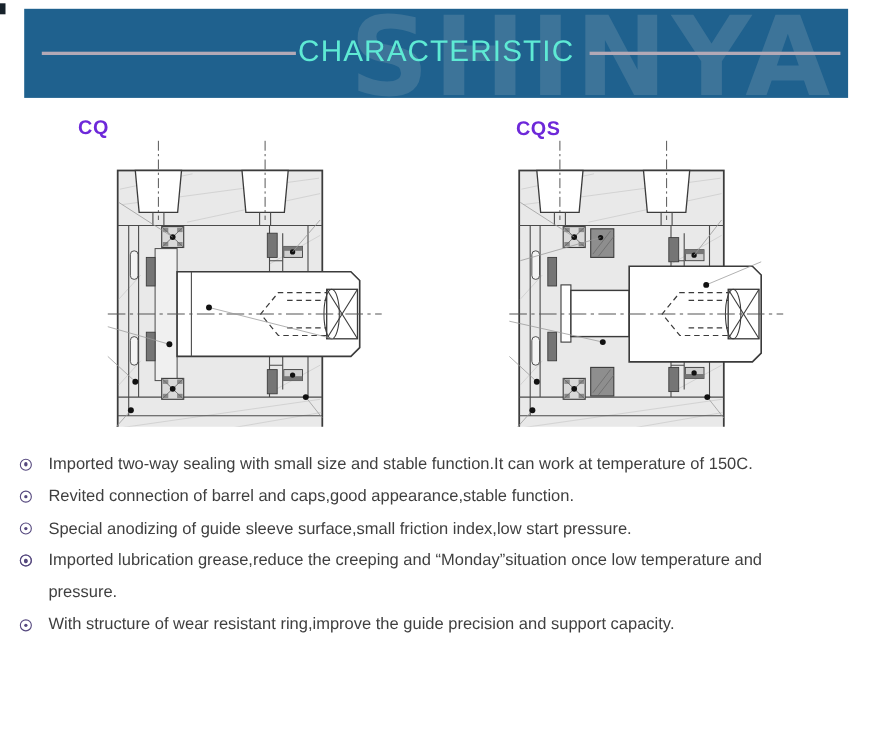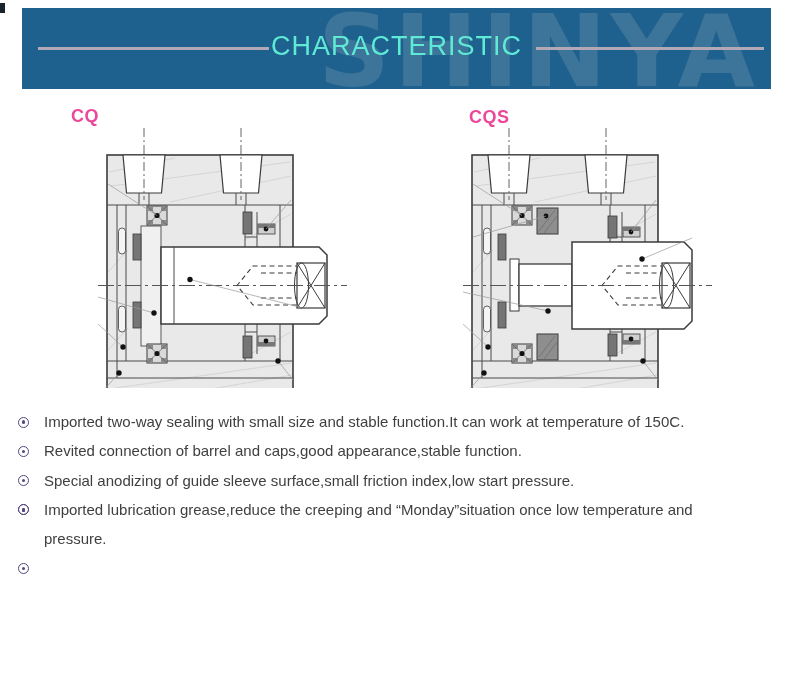--- a/index.html
+++ b/index.html
@@ -30,21 +30,21 @@
   .banner-title{
     position:absolute;left:50%;top:23px;transform:translateX(-50%);
     margin:0;color:#5eead4;font-size:27px;font-weight:400;
     letter-spacing:1px;white-space:nowrap;
   }
   .rule{position:absolute;top:39px;height:3px;background:var(--divider-line);}
   .rule-left{left:16px;width:231px;}
   .rule-right{left:514px;width:228px;}
   
   .diagram-label{
-    position:absolute;font-size:18px;font-weight:700;color:#ec4899;
+    position:absolute;font-size:18px;font-weight:700;color:#6d28d9;
     letter-spacing:0.5px;
   }
   .label-cq{left:71px;top:106px;}
   .label-cqs{left:429px;top:107px;margin-left:40px;}
   
   .diagram{position:absolute;top:121px;}
   .diagram-cq{left:95px;}
   .diagram-cqs{left:460px;}
   
   .features{
@@ -373,14 +373,15 @@
       <span class="bullet">
         <span class="bullet-dot"></span>
       </span>
       <span class="feature-text">Imported lubrication grease,reduce the creeping and “Monday”situation once low temperature and pressure.</span>
     </li>
 
     <li class="feature-item">
       <span class="bullet">
         <span class="bullet-dot"></span>
       </span>
+      <span class="feature-text">With structure of wear resistant ring,improve the guide precision and support capacity.</span>
     </li>
   </ul>
 
 </body></html>

